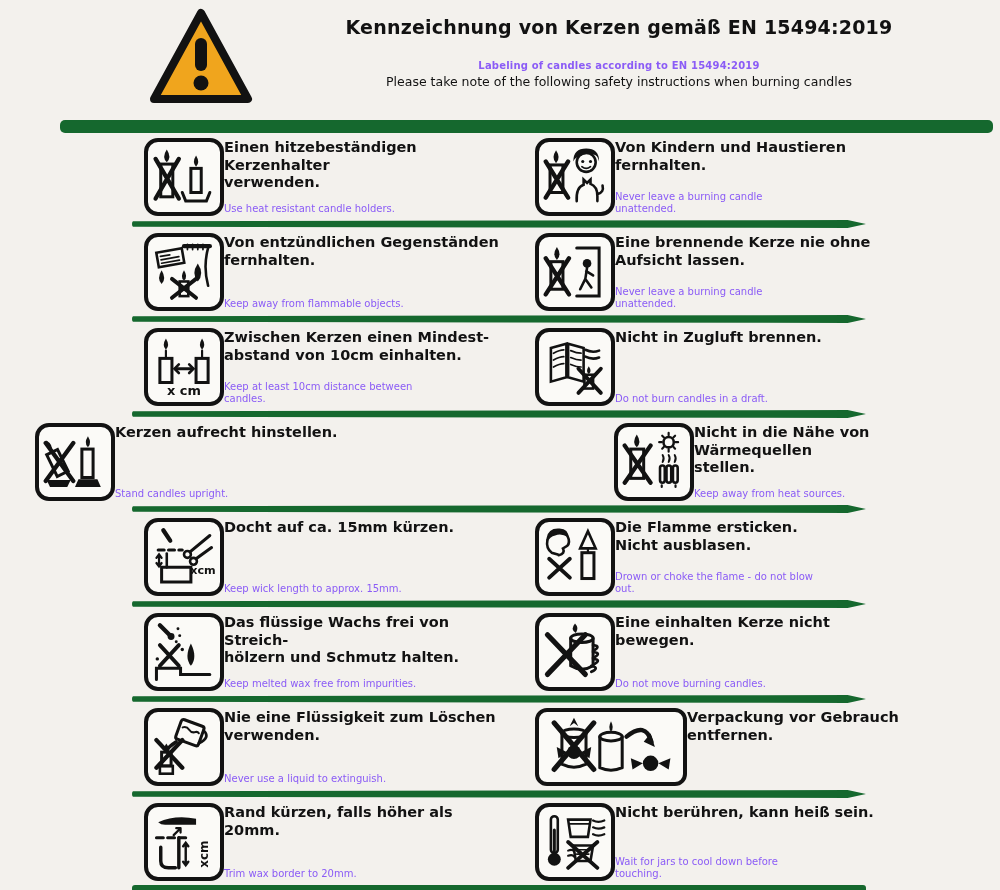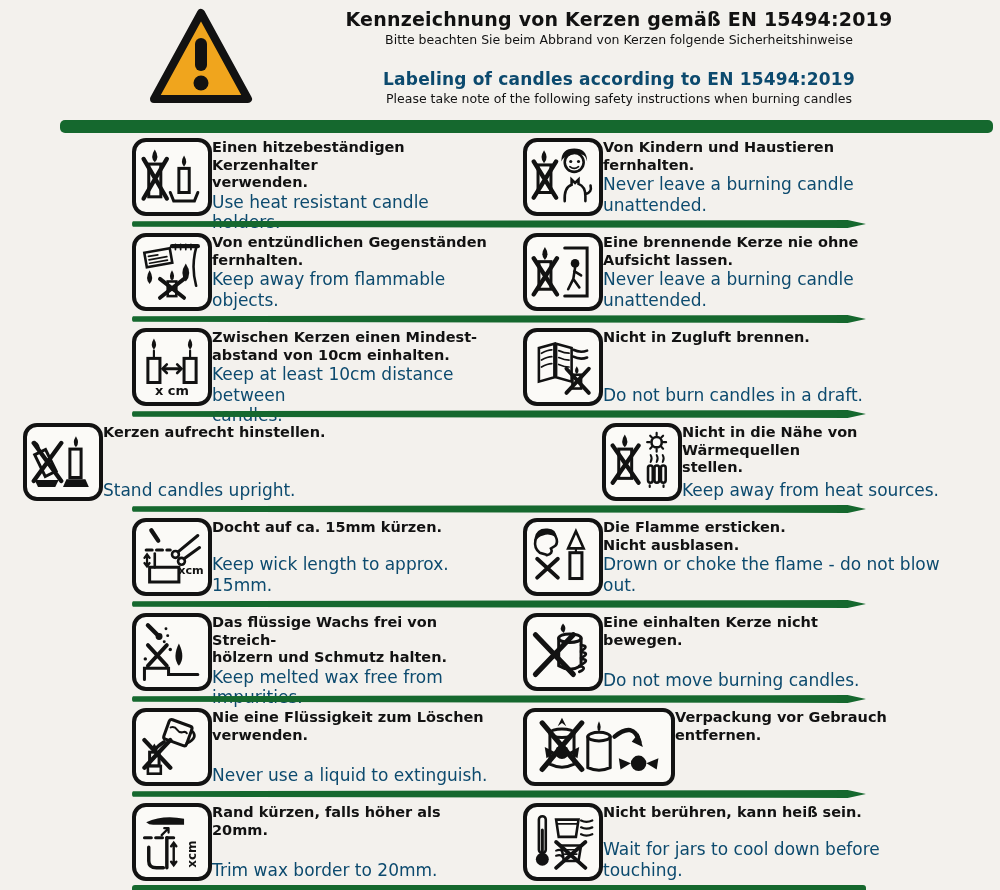--- a/index.html
+++ b/index.html
@@ -6,58 +6,57 @@
     --divider-green:#15682e;
     --warning-fill:#f0a51d;
     --ink:#121212;
     --bg:#f3f1ed;
   }
   *{margin:0;padding:0;box-sizing:border-box;}
   html,body{width:1000px;height:890px;overflow:hidden;}
   body{background:var(--bg);font-family:"DejaVu Sans","Liberation Sans",sans-serif;color:var(--ink);}
   .header{display:flex;height:120px;}
   .warn-wrap{margin:6px 0 0 148px;flex:none;}
-  .htext{flex:1;text-align:center;padding:8px 26px 0 10px;}
+  .htext{flex:1;text-align:center;padding:16px 26px 0 10px;}
   .title{font-size:19px;font-weight:bold;letter-spacing:.2px;}
   .subtitle{font-size:12.5px;margin-top:2px;}
   .title.en{margin-top:22px;}
   .divider{background:var(--divider-green);border-radius:5px;}
   .divider.top{margin-left:60px;width:933px;height:13px;}
   .divider.row-div{margin-left:132px;width:734px;height:8px;
     clip-path:polygon(0 15%,97.5% 0,100% 50%,97.5% 100%,0 85%);}
   .divider.bottom{margin-left:132px;width:734px;height:6px;border-radius:3px 3px 0 0;}
   .row{height:87px;display:flex;align-items:flex-start;padding-top:5px;}
   .item{display:flex;}
   .item.left{margin-left:132px;width:368px;}
   .item.right{margin-left:8px;width:462px;padding-left:15px;}
   .iconbox{width:80px;height:78px;border:4px solid var(--ink);border-radius:14px;
-    background:#fbfaf7;flex:none;display:flex;align-items:center;justify-content:center;}
+    background:#fbfaf7;flex:none;display:flex;align-items:center;justify-content:center;margin-left:12px;}
   .iconbox.wide{width:152px;border-radius:12px;}
   .textcol{margin-left:0;display:flex;flex-direction:column;justify-content:space-between;
     min-height:78px;padding:1px 0;flex:1;}
   .de{font-weight:bold;font-size:14.5px;line-height:1.22;white-space:pre-line;}
-  .en{font-size:17px;line-height:1.2;white-space:pre-line;color:#0c4a6e;}
+  .en{font-size:10px;line-height:1.2;white-space:pre-line;color:#8b5cf6;}
   svg{display:block;}
   .pict path,.pict rect,.pict line,.pict circle,.pict ellipse,.pict polyline{vector-effect:none;}
   .pict text{font-family:"DejaVu Sans","Liberation Sans",sans-serif;}
 </style>
 </head>
 <body>
 
 <div class="header">
   <div class="warn-wrap">
     <svg width="106" height="104" viewBox="0 0 106 104">
       <path d="M53 7 L100 93 L6 93 Z" fill="var(--warning-fill)" stroke="#121212" stroke-width="8" stroke-linejoin="round"></path>
       <rect x="47" y="32" width="12" height="33" rx="6" fill="#121212"></rect>
       <circle cx="53" cy="77" r="7.5" fill="#121212"></circle>
     </svg>
   </div>
   <div class="htext">
     <div class="title">Kennzeichnung von Kerzen gemäß EN 15494:2019</div>
-    <div class="subtitle">Bitte beachten Sie beim Abbrand von Kerzen folgende Sicherheitshinweise</div>
     <div class="title en">Labeling of candles according to EN 15494:2019</div>
     <div class="subtitle">Please take note of the following safety instructions when burning candles</div>
   </div>
 </div>
 
 <div class="divider top"></div>
 
 <div class="row">
   <div class="item left">
     <div class="iconbox">

